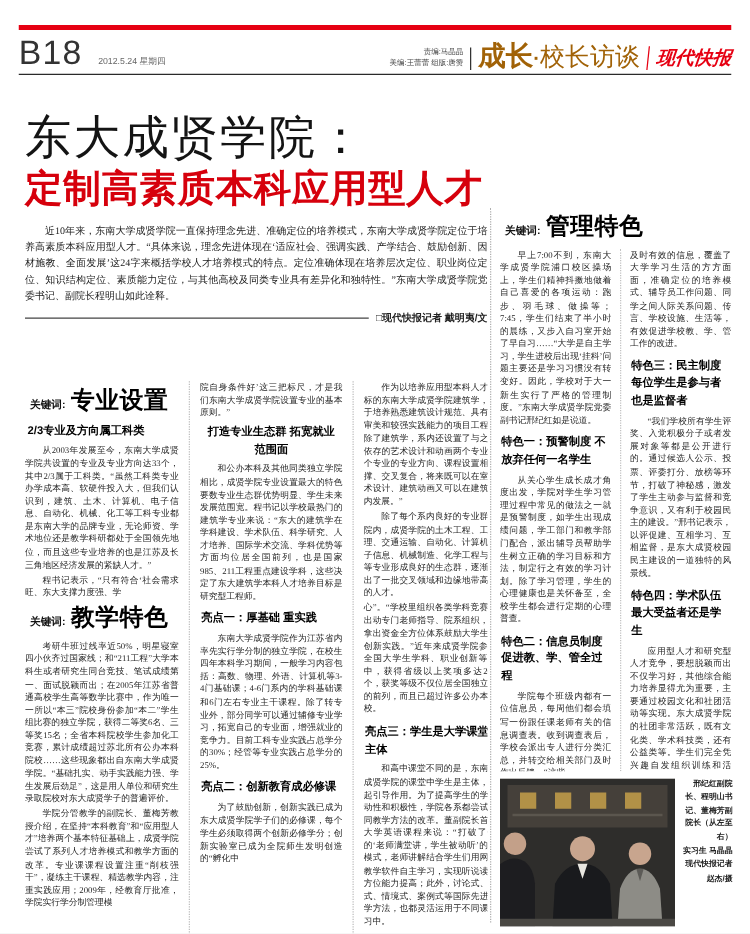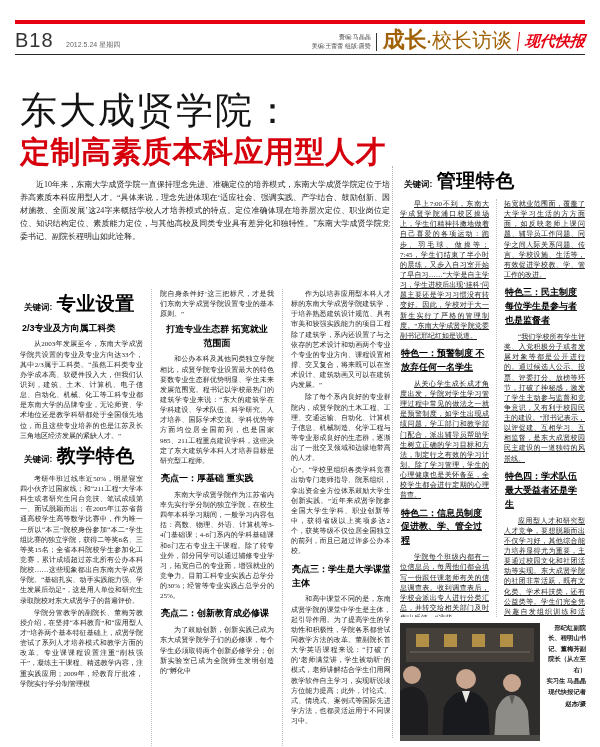--- a/index.html
+++ b/index.html
@@ -4,21 +4,21 @@
 <style>
   * { margin:0; padding:0; box-sizing:border-box; }
   html,body { background:#e9e9e9; }
   body { font-family:"Liberation Sans","DejaVu Sans",sans-serif; }
   .page { position:relative; width:600px; height:747px; background:#ffffff; margin:0 auto; overflow:hidden; color:#222; }
 
   
   .masthead { position:absolute; left:15px; top:20px; width:570px; }
   .redbar { height:4px; background:#e60012; margin-bottom:5px; }
   .header-row { display:flex; justify-content:space-between; align-items:flex-end; border-bottom:1.5px solid #2a2a2a; padding-bottom:3px; }
-  .page-no { font-size:20px; color:#333; letter-spacing:1px; line-height:1; }
+  .page-no { font-size:27px; color:#333; letter-spacing:1px; line-height:1; }
   .issue-date { font-size:7px; color:#666; margin-left:8px; }
   .header-right { display:flex; align-items:flex-end; }
   .credits { font-size:6px; color:#444; text-align:right; line-height:1.5; padding-right:5px; border-right:1.5px solid #333; }
   .section-title { color:#a16207; padding:0 6px; line-height:1; white-space:nowrap; }
   .section-strong { font-size:22px; font-weight:bold; }
   .section-dot { font-size:16px; font-weight:bold; }
   .section-rest { font-size:20px; font-weight:400; }
   .paper-logo { color:#e60012; font-size:15px; font-weight:bold; font-style:italic; font-family:"Liberation Serif","DejaVu Serif",serif; border-left:1.5px solid #e60012; padding-left:6px; transform:skewX(-6deg); white-space:nowrap; }
 
   
@@ -39,21 +39,21 @@
   .kw-value { font-size:19px; font-weight:800; color:#000; letter-spacing:0.5px; }
   .sub { font-weight:800; font-size:9px; color:#000; line-height:1.5; margin:4px 2px 4px; }
   .feat { font-weight:800; font-size:9px; color:#000; line-height:1.55; margin:6px 1px 4px; }
   .bp { font-family:"Liberation Serif","DejaVu Serif",serif; font-size:7px; line-height:1.45; text-align:justify; text-indent:2em; color:#252525; margin-bottom:2px; }
   .bp.cont { text-indent:0; }
 
   
   .divider-main { position:absolute; left:392px; top:166px; height:572px; border-left:1px dotted #b0b0b0; }
   .right-region { position:absolute; left:400px; top:166px; width:186px; }
   .cols2 { display:flex; margin-top:3px; height:418px; overflow:hidden; }
-  .cols2 .rcol { width:89px; flex:0 0 89px;text-decoration:underline; }
+  .cols2 .rcol { width:89px; flex:0 0 89px; }
   .cols2 .rcol + .rcol { border-left:1px dotted #c2c2c2; padding-left:7px; margin-left:7px; }
 
   
   .photo-row { display:flex; margin-top:6px; }
   .photo { width:140px; height:118px; flex:0 0 140px; background:#2d2c2a; }
   .photo-caption { width:42px; margin-left:4px; font-size:6.3px; font-weight:bold; text-align:right; line-height:1.65; color:#222; }
   .photo-caption div { margin-bottom:1px; }
 </style>
 </head>
 <body>
@@ -77,30 +77,35 @@
         </div>
         <div class="paper-logo">现代快报</div>
       </div>
     </div>
   </div>
 
   <div class="left-region">
     <div class="kicker">东大成贤学院：</div>
     <div class="main-head">定制高素质本科应用型人才</div>
     <p class="intro">近10年来，东南大学成贤学院一直保持理念先进、准确定位的培养模式，东南大学成贤学院定位于培养高素质本科应用型人才。“具体来说，理念先进体现在‘适应社会、强调实践、产学结合、鼓励创新、因材施教、全面发展’这24字来概括学校人才培养模式的特点。定位准确体现在培养层次定位、职业岗位定位、知识结构定位、素质能力定位，与其他高校及同类专业具有差异化和独特性。”东南大学成贤学院党委书记、副院长程明山如此诠释。</p>
+    <div class="byline-row">
+      <span class="byline-rule"></span>
+      <span class="byline">□现代快报记者 戴明夷/文</span>
+    </div>
 
     <div class="cols3">
 
       <div class="col">
         <div class="kw">
           <span class="kw-label">关键词:</span>
           <span class="kw-value">专业设置</span>
         </div>
         <div class="sub">2/3专业及方向属工科类</div>
         <p class="bp">从2003年发展至今，东南大学成贤学院共设置的专业及专业方向达33个，其中2/3属于工科类。“虽然工科类专业办学成本高、软硬件投入大，但我们认识到，建筑、土木、计算机、电子信息、自动化、机械、化工等工科专业都是东南大学的品牌专业，无论师资、学术地位还是教学科研都处于全国领先地位，而且这些专业培养的也是江苏及长三角地区经济发展的紧缺人才。”</p>
+        <p class="bp">程书记表示，“只有符合‘社会需求旺、东大支撑力度强、学</p>
         <div class="kw">
           <span class="kw-label">关键词:</span>
           <span class="kw-value">教学特色</span>
         </div>
         <p class="bp">考研牛班过线率近50%，明星寝室四小伙齐过国家线；和“211工程”大学本科生或者研究生同台竞技、笔试成绩第一、面试脱颖而出；在2005年江苏省普通高校学生高等数学比赛中，作为唯一一所以“本三”院校身份参加“本二”学生组比赛的独立学院，获得二等奖6名、三等奖15名；全省本科院校学生参加化工竞赛，累计成绩超过苏北所有公办本科院校……这些现象都出自东南大学成贤学院。“基础扎实、动手实践能力强、学生发展后劲足”，这是用人单位和研究生录取院校对东大成贤学子的普遍评价。</p>
         <p class="bp">学院分管教学的副院长、董梅芳教授介绍，在坚持“本科教育”和“应用型人才”培养两个基本特征基础上，成贤学院尝试了系列人才培养模式和教学方面的改革。专业课课程设置注重“削枝强干”，凝练主干课程、精选教学内容，注重实践应用；2009年，经教育厅批准，学院实行学分制管理模</p>
       </div>
 
       <div class="col">
         <p class="bp cont">院自身条件好’这三把标尺，才是我们东南大学成贤学院设置专业的基本原则。”</p>
@@ -133,21 +138,21 @@
 
       <div class="rcol">
         <p class="bp">早上7:00不到，东南大学成贤学院浦口校区操场上，学生们精神抖擞地做着自己喜爱的各项运动：跑步、羽毛球、做操等；7:45，学生们结束了半小时的晨练，又步入自习室开始了早自习……“大学是自主学习，学生进校后出现‘挂科’问题主要还是学习习惯没有转变好。因此，学校对于大一新生实行了严格的管理制度。”东南大学成贤学院党委副书记邢纪红如是说道。</p>
         <div class="feat">特色一：预警制度 不放弃任何一名学生</div>
         <p class="bp">从关心学生成长成才角度出发，学院对学生学习管理过程中常见的做法之一就是预警制度，如学生出现成绩问题，学工部门和教学部门配合，派出辅导员帮助学生树立正确的学习目标和方法，制定行之有效的学习计划。除了学习管理，学生的心理健康也是关怀备至，全校学生都会进行定期的心理普查。</p>
         <div class="feat">特色二：信息员制度 促进教、学、管全过程</div>
         <p class="bp">学院每个班级内都有一位信息员，每周他们都会填写一份跟任课老师有关的信息调查表。收到调查表后，学校会派出专人进行分类汇总，并转交给相关部门及时作出反馈。“这些</p>
       </div>
 
       <div class="rcol">
-        <p class="bp cont">拓宽就业范围面，覆盖了大学学习生活的方方面面，如反映老师上课问题、辅导员工作问题、同学之间人际关系问题、传言、学校设施、生活等，有效促进学校教、学、管工作的改进。</p>
+        <p class="bp cont">及时有效的信息，覆盖了大学学习生活的方方面面，准确定位的培养模式、辅导员工作问题、同学之间人际关系问题、传言、学校设施、生活等，有效促进学校教、学、管工作的改进。</p>
         <div class="feat">特色三：民主制度 每位学生是参与者也是监督者</div>
         <p class="bp">“我们学校所有学生评奖、入党积极分子或者发展对象等都是公开进行的。通过候选人公示、投票、评委打分、放榜等环节，打破了神秘感，激发了学生主动参与监督和竞争意识，又有利于校园民主的建设。”邢书记表示，以评促建、互相学习、互相监督，是东大成贤校园民主建设的一道独特的风景线。</p>
         <div class="feat">特色四：学术队伍 最大受益者还是学生</div>
         <p class="bp">应用型人才和研究型人才竞争，要想脱颖而出不仅学习好，其他综合能力培养显得尤为重要，主要通过校园文化和社团活动等实现。东大成贤学院的社团非常活跃，既有文化类、学术科技类，还有公益类等。学生们完全凭兴趣自发组织训练和活动，结果1年不到就获得了全国大学生台球联赛女子16强的好名次；“瓶心而动”爱心助学项目6年来从未间断，被授予“江苏省优秀志愿服务项目”。最大的受益者还是学生本人——社会责任感、团队配合、组织沟通等能力都能得到大提高。</p>
       </div>
     </div>
 
     <div class="photo-row">
       <svg class="photo" viewBox="0 0 140 118" xmlns="http://www.w3.org/2000/svg">
         <rect x="0" y="0" width="140" height="118" fill="#2e2d2b"></rect>

